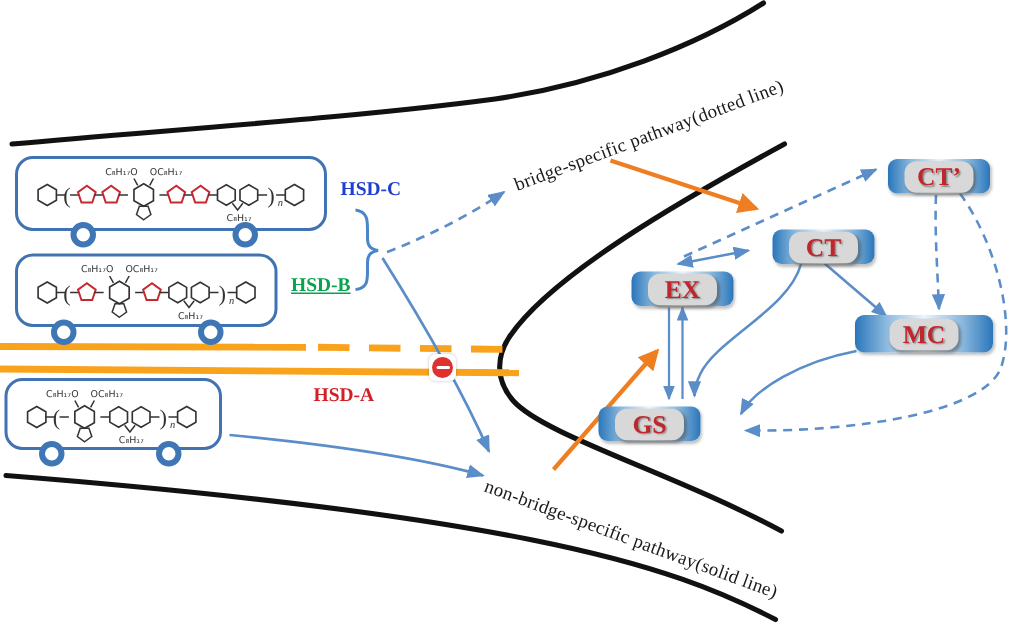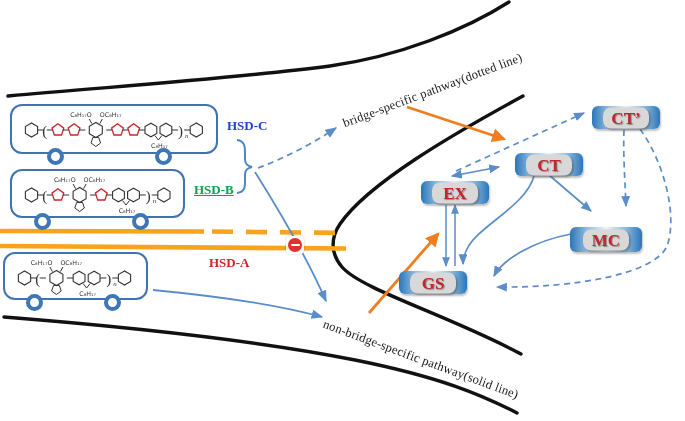--- a/index.html
+++ b/index.html
@@ -197,21 +197,21 @@
   <div class="node" style="left:503px;top:153px;margin-left:12px;">
     <div class="node-pill">
       <span class="node-label">CT</span>
       </div>
   </div>
   <div class="node" style="left:421px;top:181px;">
     <div class="node-pill">
       <span class="node-label">EX</span>
       </div>
   </div>
-  <div class="node node-mc" style="left:570px;top:227px;">
+  <div class="node node-mc" style="left:570px;top:210px;padding-left:20px;">
     <div class="node-pill">
       <span class="node-label">MC</span>
       </div>
   </div>
   <div class="node" style="left:399px;top:271px;">
     <div class="node-pill">
       <span class="node-label">GS</span>
       </div>
   </div>
 

